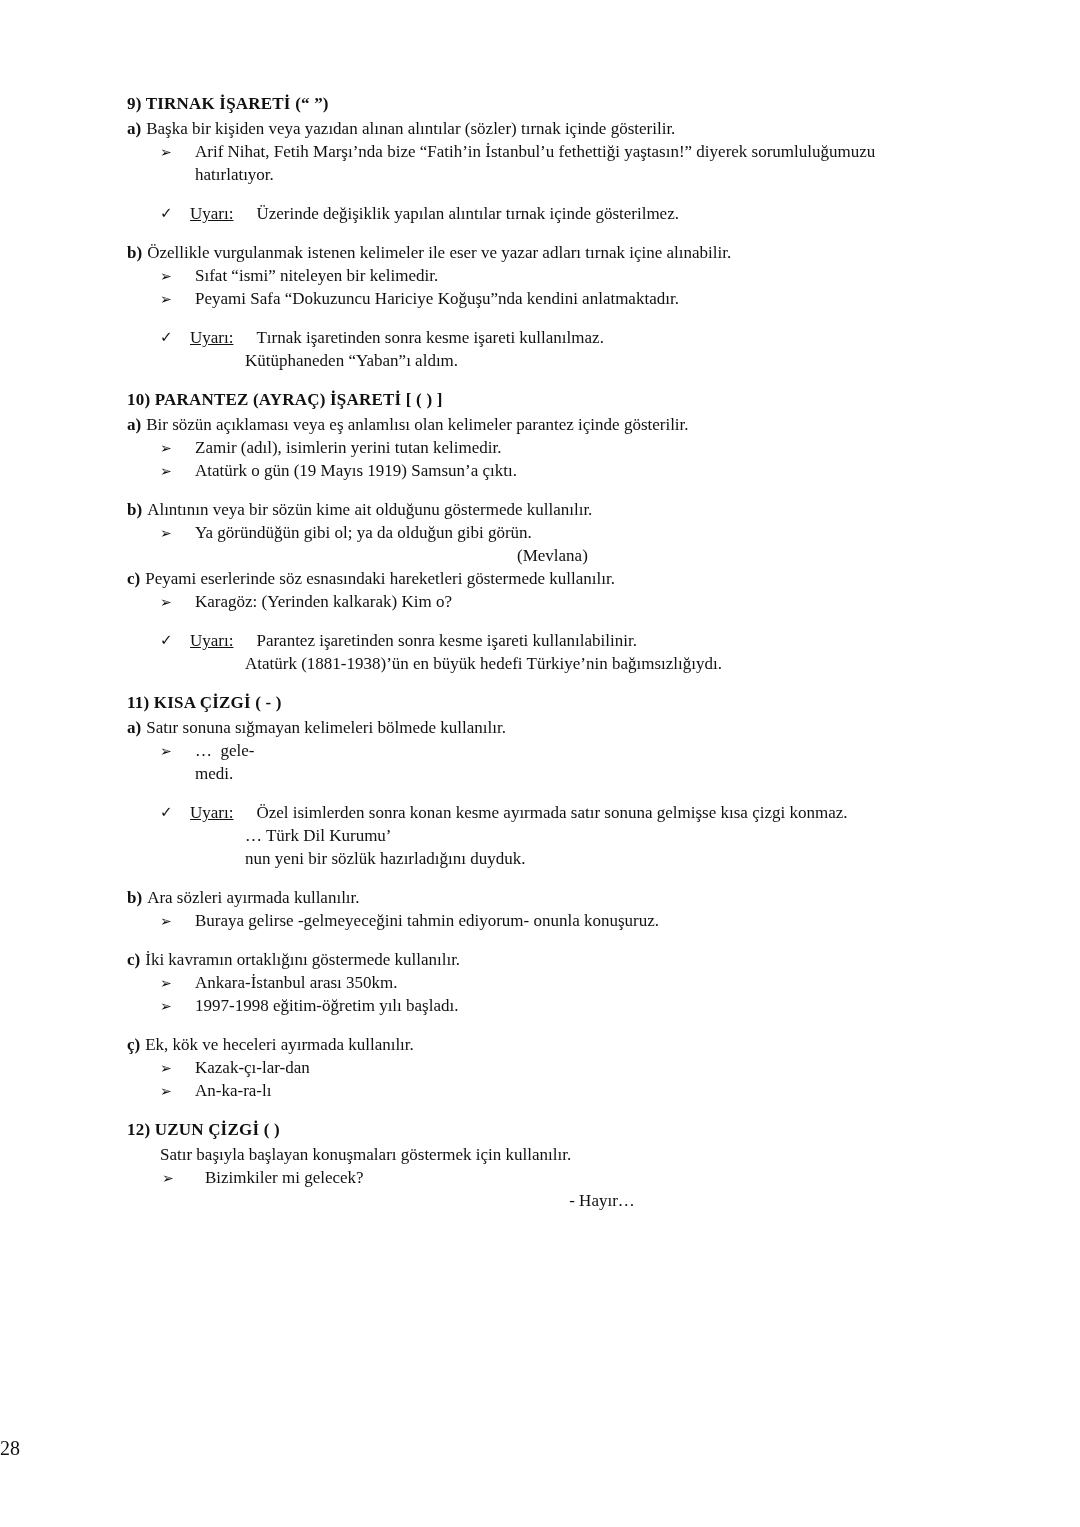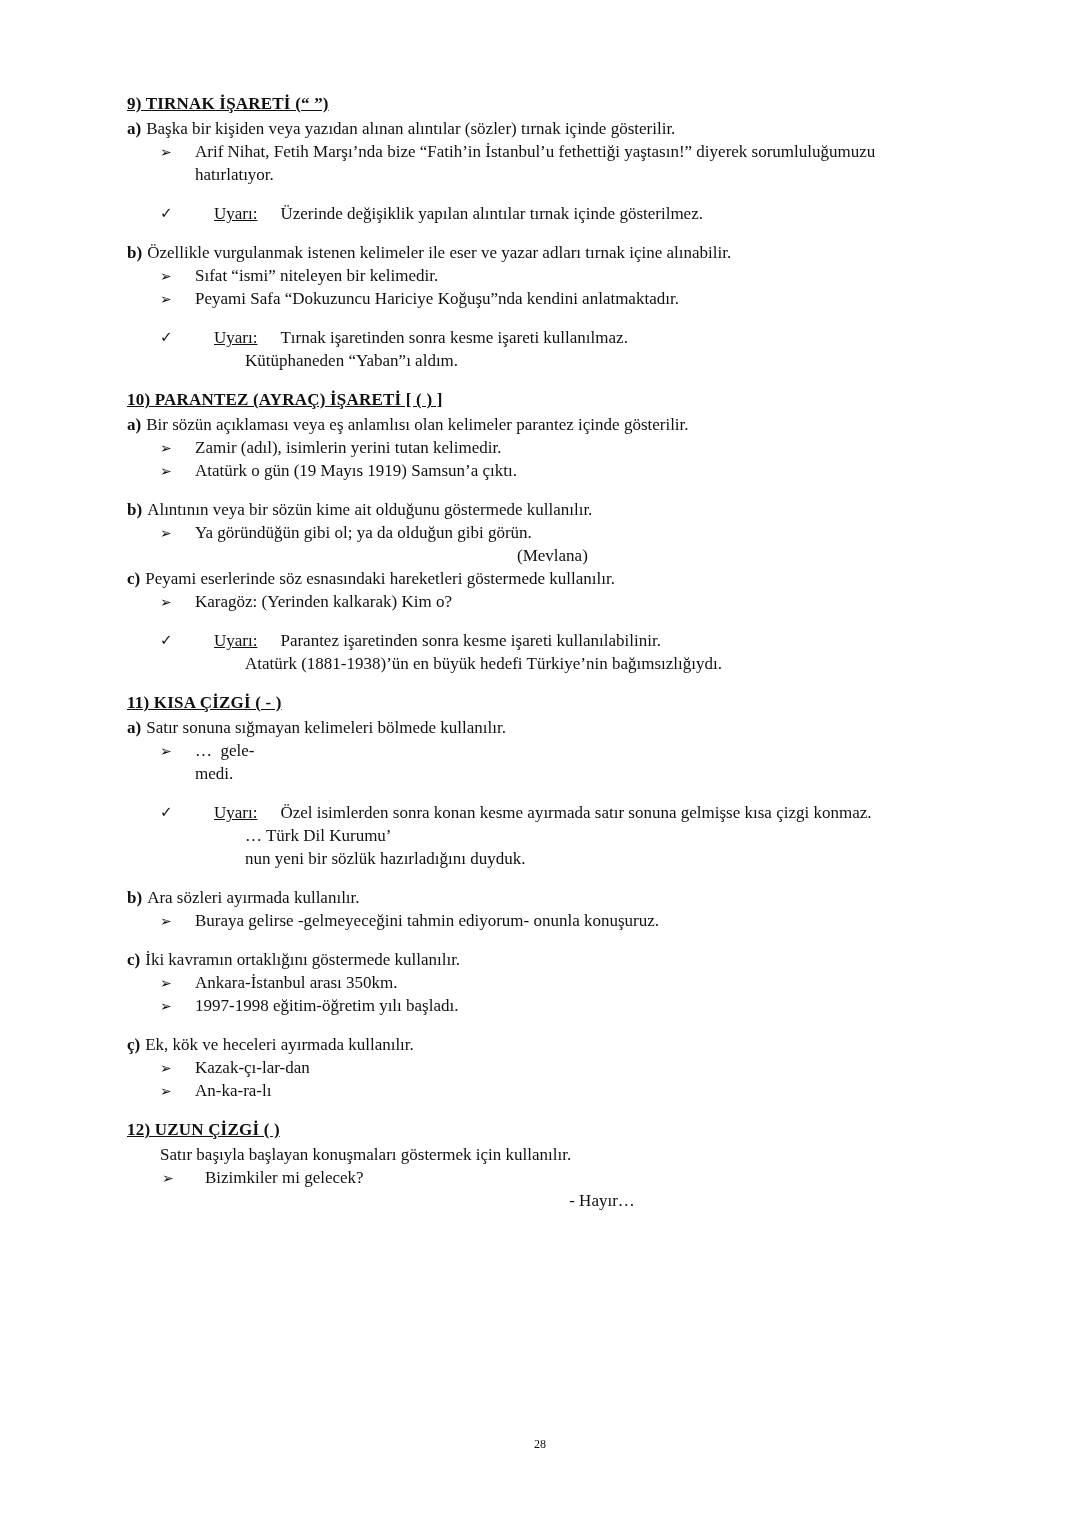--- a/index.html
+++ b/index.html
@@ -25,21 +25,20 @@
   .line {
     position: relative;
     line-height: 23px;
     min-height: 23px;
     white-space: pre-wrap;
   }
   .heading {
     font-weight: bold;
     margin-bottom: 2px;
     letter-spacing: 0.2px;
-    text-decoration: underline;
   }
   .block { margin-bottom: 16px; }
   .lead-label { font-weight: bold; }
   .lead .txt { margin-left: 5px; margin-top: 8px; }
   .bullet { padding-left: 68px; }
   .bullet.wide { padding-left: 78px; }
   .glyph-arrow {
     position: absolute;
     left: 33px;
     top: 1px;
@@ -50,32 +49,32 @@
   .cont { padding-left: 68px; }
   .cont.wide { padding-left: 88px; text-align: center; }
   .warning { padding-left: 63px; }
   .glyph-check {
     position: absolute;
     left: 33px;
     top: 0;
     font-family: "DejaVu Sans", sans-serif;
     font-size: 15px;
   }
-  .warning-label { text-decoration: underline; margin-left: 24px; }
+  .warning-label { text-decoration: underline; }
   .warning .txt { margin-left: 23px; }
   .warncont { padding-left: 118px; }
   .center-line { padding-left: 390px; }
   .plain { padding-left: 33px; }
   .page-number {
     position: absolute;
     top: 1437px;
     left: 0;
     width: 100%;
-    text-align: center;
-    font-size: 12px;
+    text-align: left;
+    font-size: 20px;
   }
 </style>
 </head>
 <body>
 
 <div class="page">
   <main class="content" id="doc-content">
       <div class="section">
         <div class="line heading">9) TIRNAK İŞARETİ (“ ”)</div>
         <div class="block">

